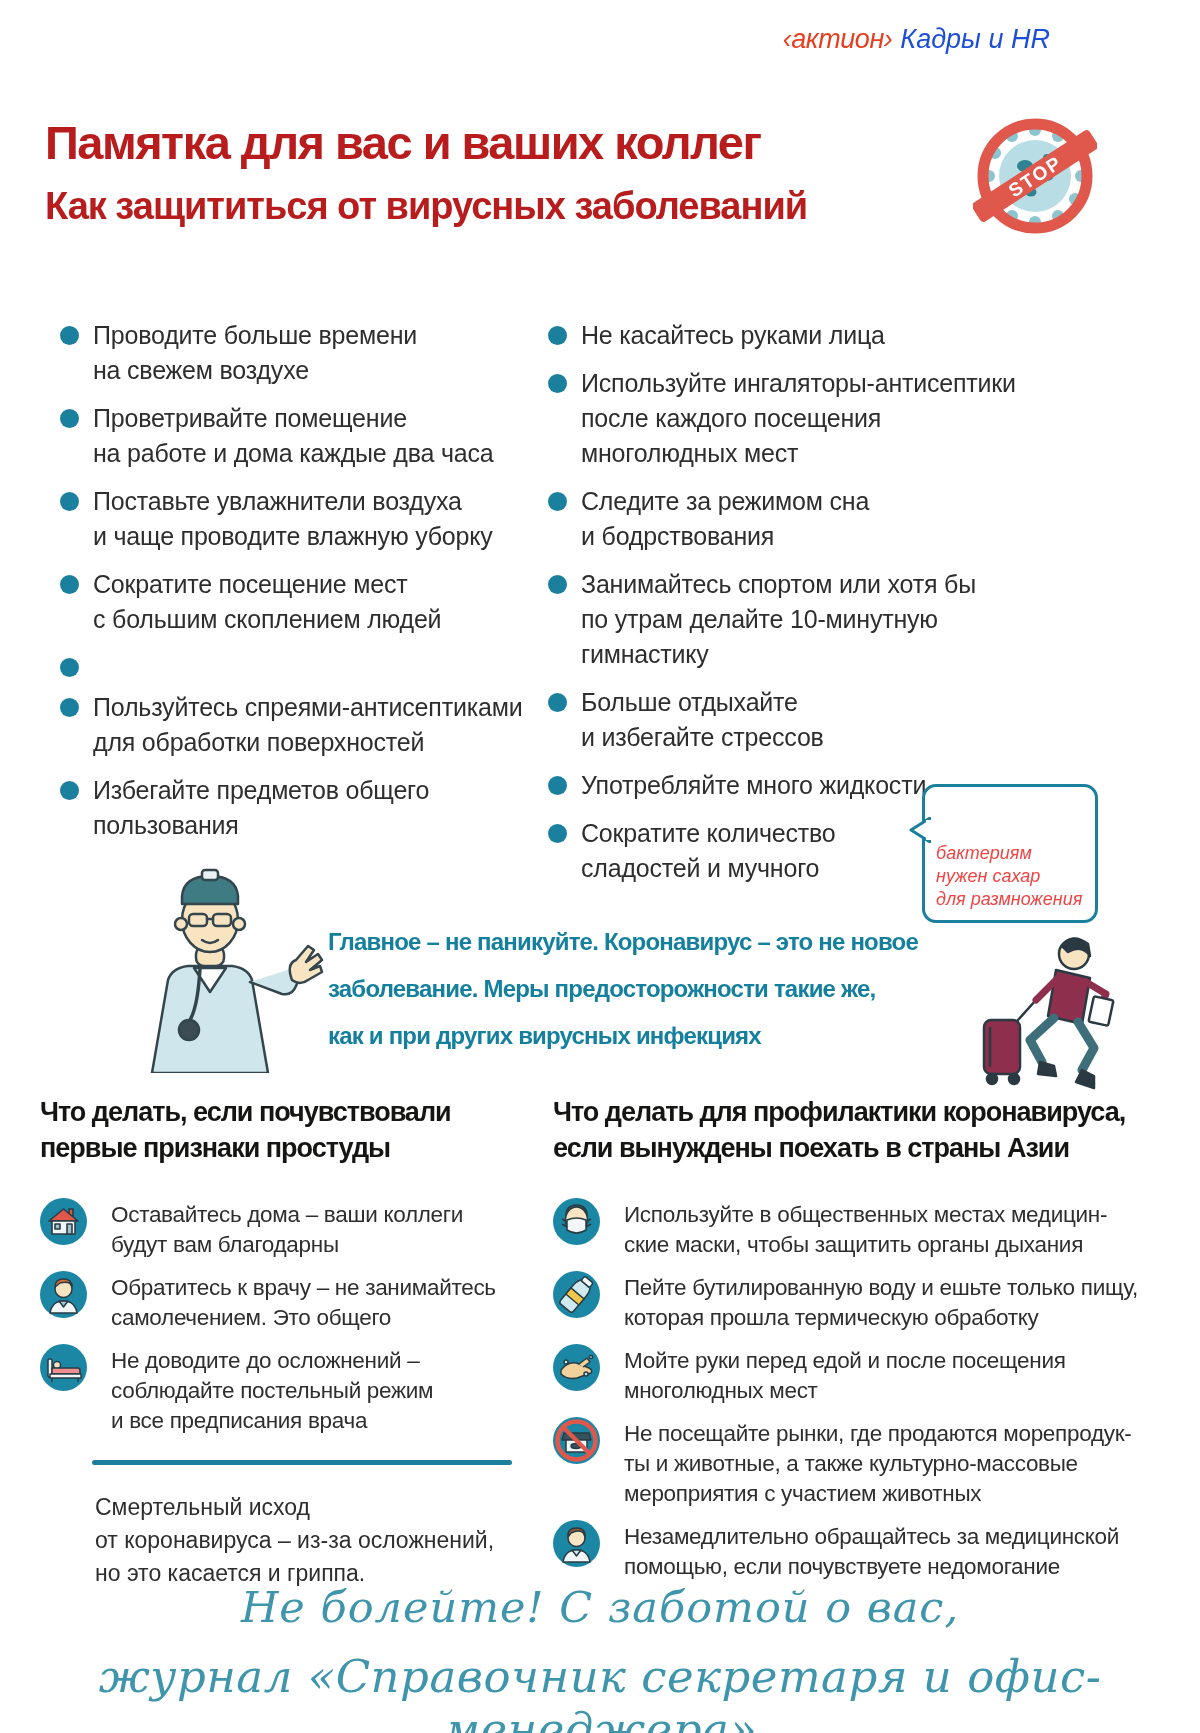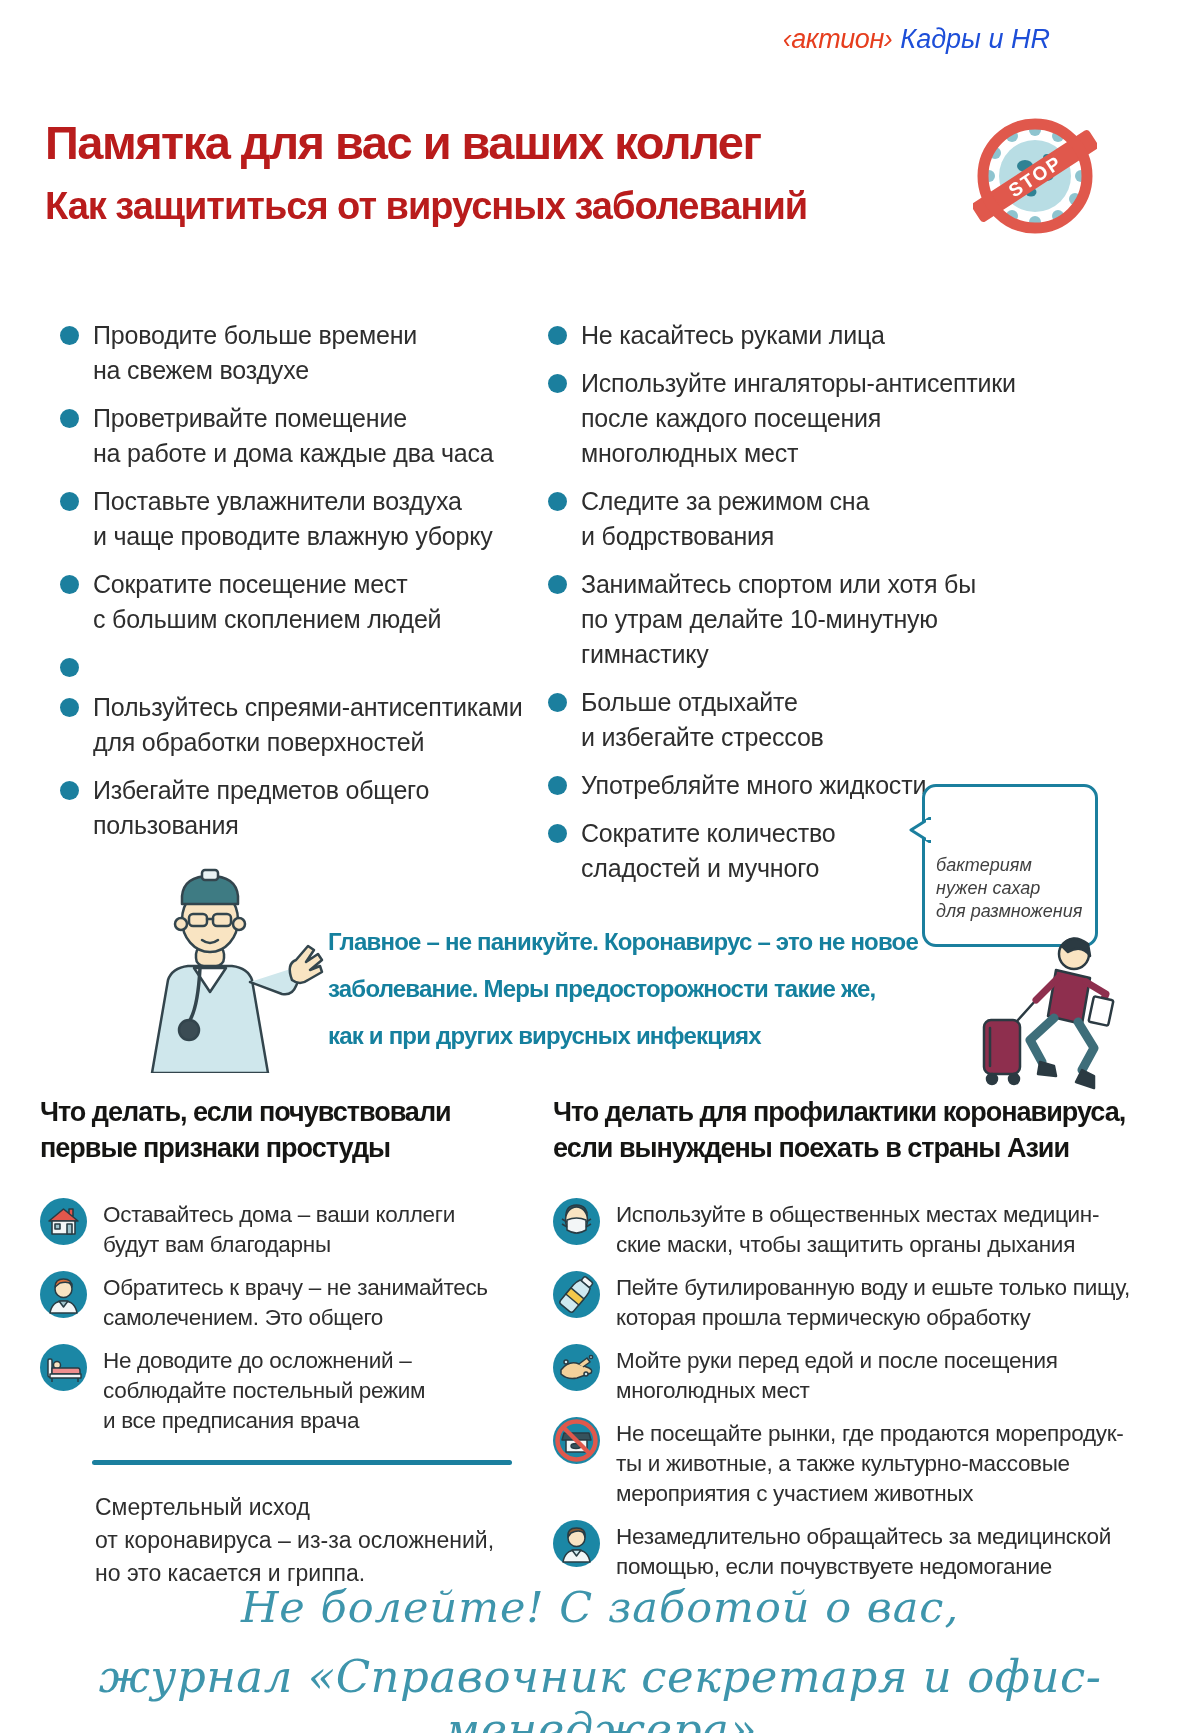--- a/index.html
+++ b/index.html
@@ -21,36 +21,36 @@
   
   .tips{left:60px;top:318px;width:1110px;display:flex;}
   .tips ul{list-style:none;margin:0;padding:0;}
   .col-a{width:488px;flex:none;}
   .col-b{width:620px;flex:none;}
   .tip{display:flex;gap:14px;margin-bottom:13px;}
   .dot{width:19px;height:19px;border-radius:50%;background:#1b7f9e;flex:none;margin-top:8px;}
   .tip-text{font-size:25px;line-height:35px;white-space:pre-line;letter-spacing:-0.2px;}
   
   .bubble{left:922px;top:784px;width:176px;border:3px solid #1b7f9e;border-radius:14px;
-    padding:21px 11px;font-size:18px;line-height:23px;font-style:italic;color:#404040;
+    padding:9px 11px;font-size:18px;line-height:23px;font-style:italic;color:#ef4444;
     white-space:pre-line;background:#fff;box-sizing:border-box;}
   .bubble .tail{position:absolute;left:-16px;top:30px;}
   
   .doctor{left:110px;top:868px;}
   .message{left:328px;top:918px;width:600px;color:#15809e;font-weight:bold;
     font-size:24px;line-height:47px;letter-spacing:-0.8px;white-space:pre-line;}
   .runner{left:978px;top:928px;}
   
   .section{width:480px;}
   .sec-left{left:40px;top:1094px;}
   .sec-right{left:553px;top:1094px;width:615px;}
   .section h3{margin:0;font-size:27px;line-height:36px;letter-spacing:-1px;color:#151513;
     font-weight:bold;white-space:pre-line;}
   .rows{margin-top:32px;}
-  .row{display:flex;gap:16px;margin-bottom:11px;}
+  .row{display:flex;gap:24px;margin-bottom:11px;}
   .row .ic{flex:none;width:47px;height:47px;}
   .row-text{font-size:22.5px;line-height:30px;letter-spacing:-0.3px;white-space:pre-line;margin-top:2px;}
   .divider{margin:24px 0 0 52px;width:420px;height:5px;border-radius:3px;background:#1b7f9e;}
   .note{margin:26px 0 0 55px;font-size:23px;line-height:33px;white-space:pre-line;}
   
   .script{width:1200px;text-align:center;color:#3e95ac;
     font-family:"DejaVu Serif",serif;font-style:italic;}
   .script-1{top:1582px;font-size:43px;letter-spacing:1px;}
   .script-2{top:1650px;font-size:45px;letter-spacing:0.5px;}
 </style>

